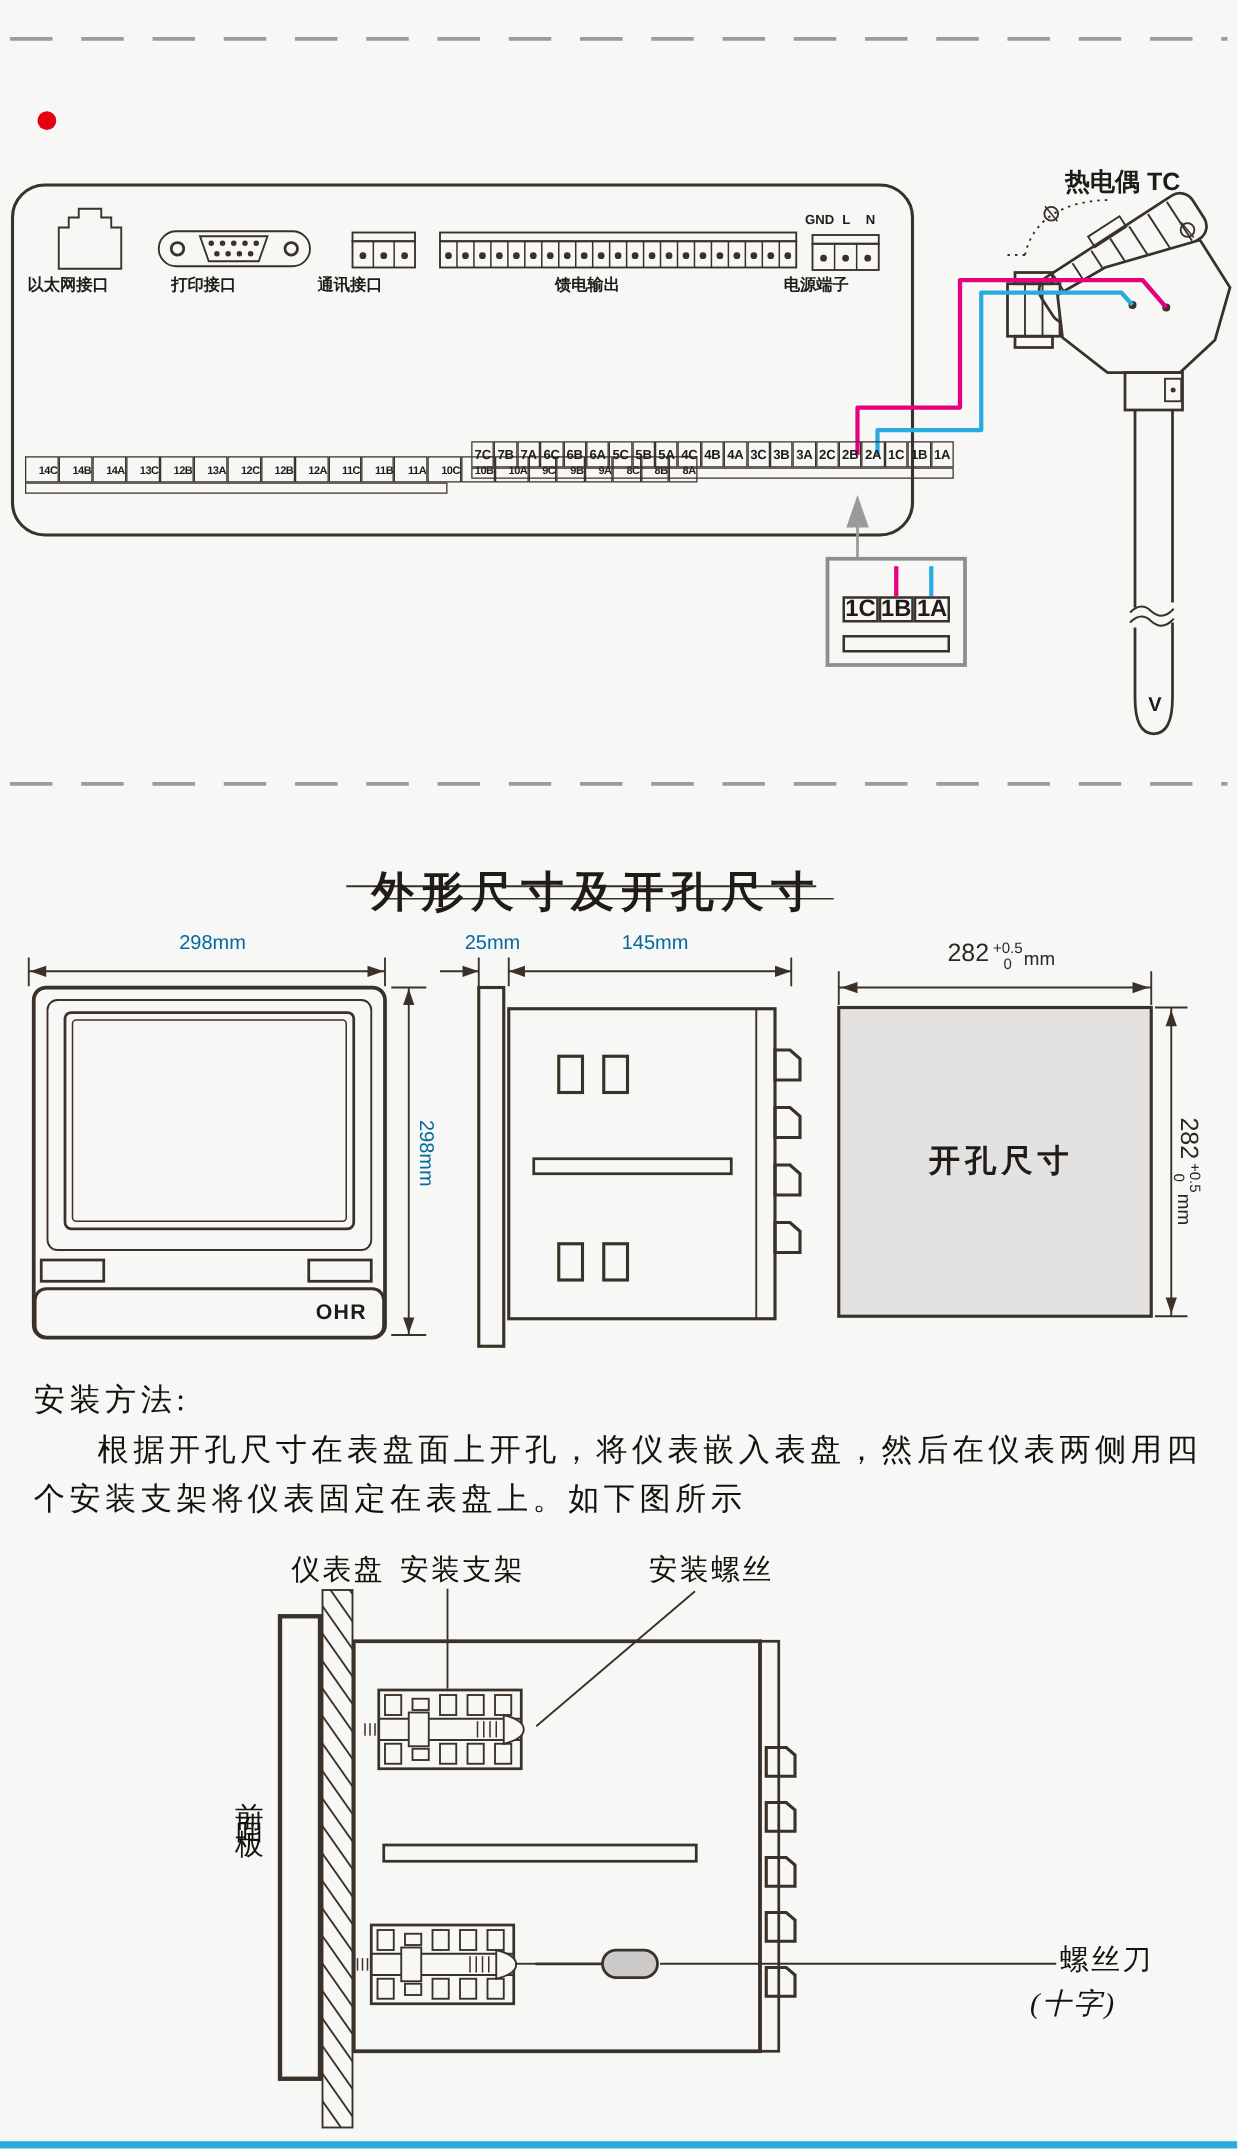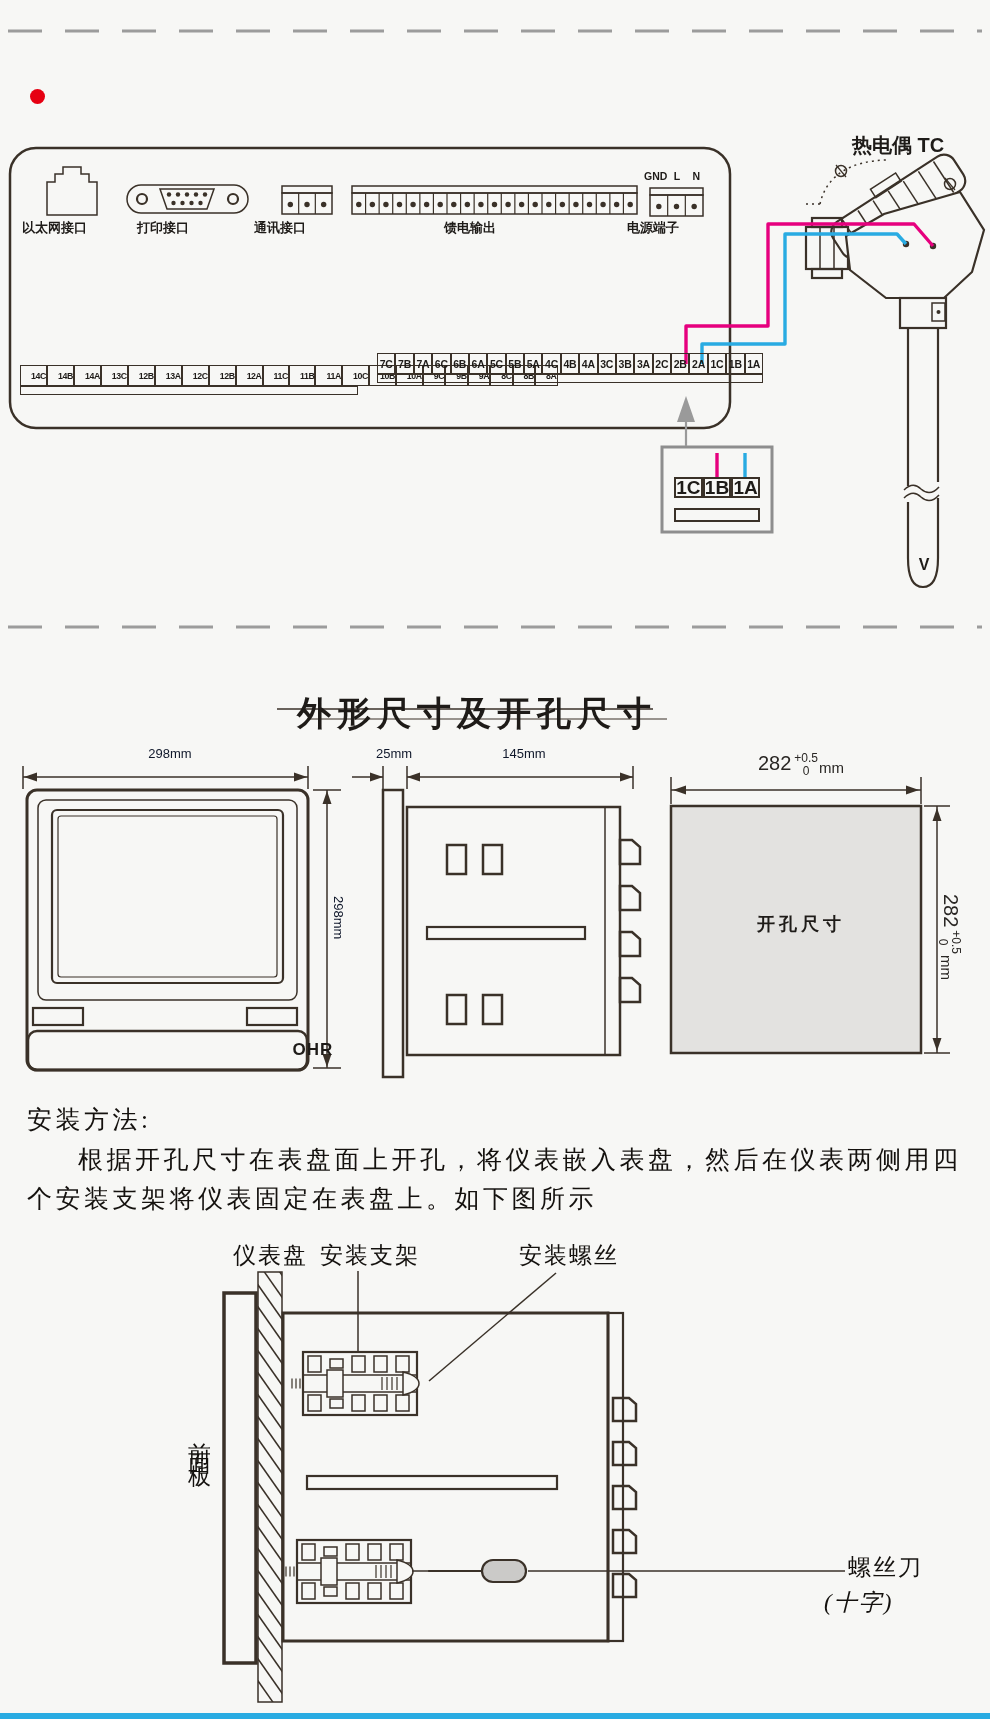--- a/index.html
+++ b/index.html
@@ -42,28 +42,28 @@
   .strip{display:flex;}
   .tcell{flex:1;border:1.5px solid var(--ink);height:21px;box-sizing:border-box;
     display:flex;align-items:center;justify-content:center;font-weight:700;overflow:visible;}
   .strip-l .tcell{font-size:8.8px;letter-spacing:-0.4px;padding-left:10px;}
   .strip-r .tcell{font-size:10.5px;letter-spacing:-0.2px;}
   .strip-bar{border:1.5px solid var(--ink);height:9px;box-sizing:border-box;}
   .dstrip .tcell{font-size:19px;font-weight:600;border-width:2px;}
   .tc-label{font-size:20px;font-weight:700;}
   .probe-v{font-size:16px;font-weight:700;width:22px;text-align:center;}
   .sec-title2{font-size:34px;font-weight:700;letter-spacing:6px;width:340px;text-align:center;margin-top:36px;}
-  .dimtxt{font-size:13px;color:#0f172a;}
+  .dimtxt{font-size:16px;color:#0369a1;}
   .vtext{writing-mode:vertical-rl;}
   .dim-tol{display:inline-flex;align-items:flex-start;font-size:20px;color:#2a2724;}
   .dim-tol .tols{display:inline-flex;flex-direction:column;font-size:12px;line-height:1.1;
     margin:0 1px 0 3px;}
   .dim-tol .unit{font-size:15px;margin-top:7px;}
   .rot90{transform:rotate(90deg);transform-origin:left top;}
-  .cut-label{font-size:18px;font-weight:700;letter-spacing:4px;width:120px;text-align:center;}
+  .cut-label{font-size:25px;font-weight:700;letter-spacing:4px;width:120px;text-align:center;}
   .brand{font-size:17px;font-weight:800;letter-spacing:1px;width:50px;text-align:center;}
   .para{font-size:25px;letter-spacing:3.5px;color:#14110e;}
   .dlabel{font-size:23px;letter-spacing:2px;color:#14110e;}
   .vlabel{writing-mode:vertical-rl;text-orientation:upright;letter-spacing:11px;}
   .bluebar{position:absolute;left:0;top:1713px;width:990px;height:6px;background:var(--bar);}
 </style>
 </head>
 <body>
 
 <div class="canvas">
@@ -431,21 +431,21 @@
         <div class="tcell">1B</div>
         <div class="tcell">1A</div>
       </div>
     <div class="strip-bar" style="height:14px;border-width:2px;"></div>
   </div>
 
   <div class="t sans sec-title2" style="left:297px;top:655px;">外形尺寸及开孔尺寸</div>
 
   <div class="t dimtxt center" style="left:115px;top:746px;width:110px;">298mm</div>
   <div class="t dimtxt vtext" style="left:331px;top:896px;">298mm</div>
-  <div class="t brand" style="left:248px;top:1040px;margin-left:40px;">OHR</div>
+  <div class="t brand" style="left:248px;top:1040px;">OHR</div>
 
   <div class="t dimtxt center" style="left:368px;top:746px;width:52px;">25mm</div>
   <div class="t dimtxt center" style="left:492px;top:746px;width:64px;">145mm</div>
 
   <div class="t" style="left:746px;top:752px;width:110px;text-align:center;">
     <span class="dim-tol">
       <span>282</span>
       <span class="tols">
         <span>+0.5</span>
         <span>0</span>

